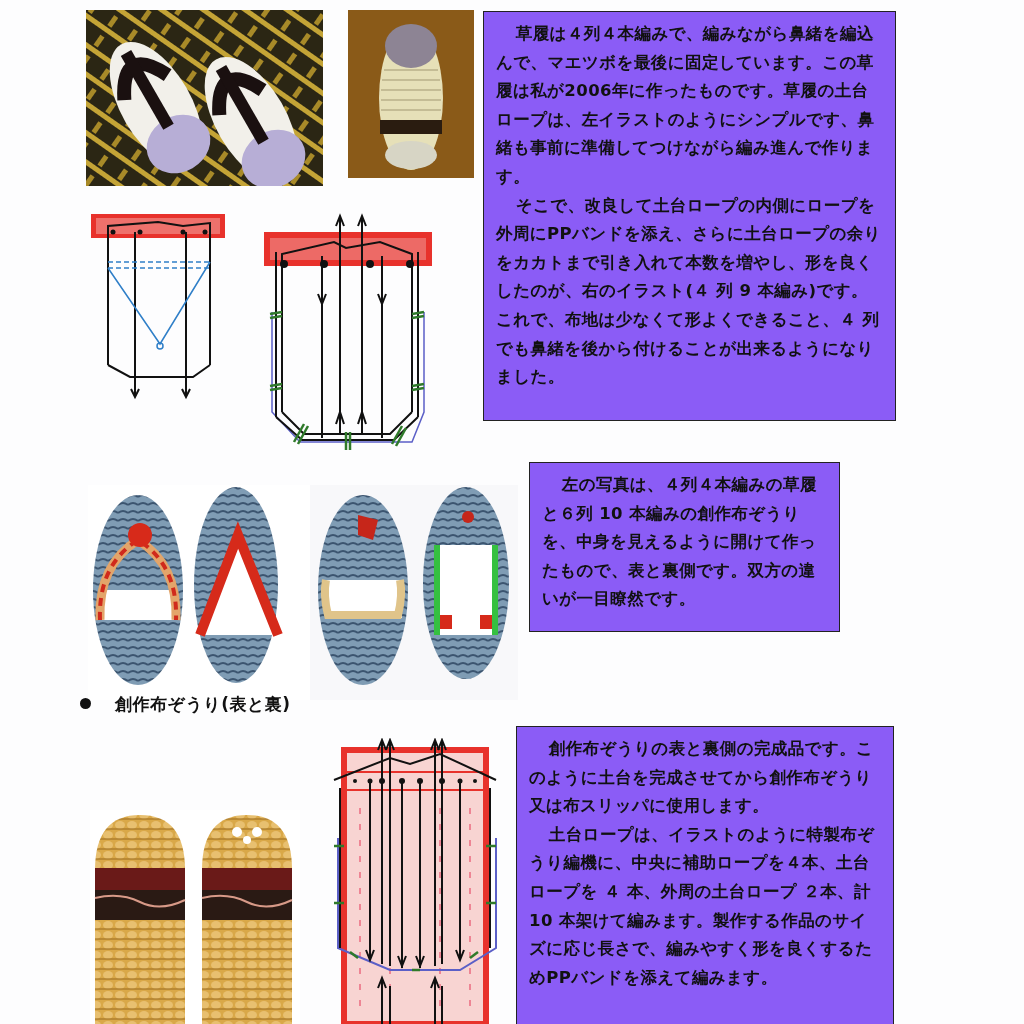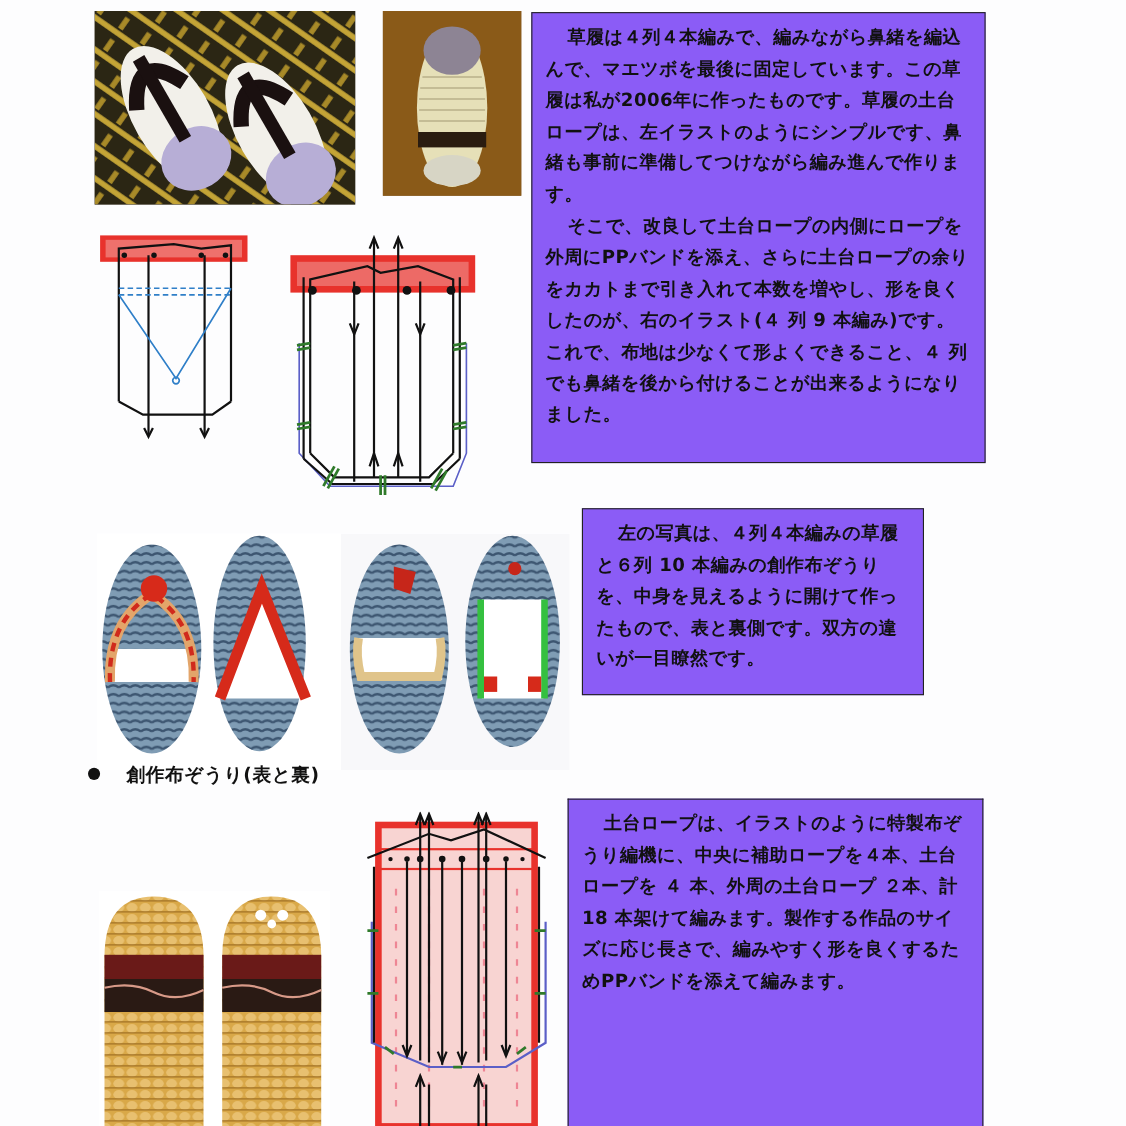--- a/index.html
+++ b/index.html
@@ -269,14 +269,15 @@
       <line x1="4" y1="165" x2="14" y2="165"></line>
         <line x1="156" y1="165" x2="166" y2="165"></line>
       <line x1="20" y1="214" x2="28" y2="220"></line>
         <line x1="140" y1="220" x2="148" y2="214"></line>
       <line x1="82" y1="232" x2="90" y2="232"></line>
     </g>
   </svg>
 </div>
 
 <div class="textbox" style="left:516px;top:726px;width:378px;height:310px;border-bottom:none;">
-  <p>土台ロープは、イラストのように特製布ぞうり編機に、中央に補助ロープを４本、土台ロープを ４ 本、外周の土台ロープ ２本、計 18 本架けて編みます。製作する作品のサイズに応じ長さで、編みやすく形を良くするためPPバンドを添えて編みます。</p>
+  <p>創作布ぞうりの表と裏側の完成品です。このように土台を完成させてから創作布ぞうり又は布スリッパに使用します。</p>
+  <p>土台ロープは、イラストのように特製布ぞうり編機に、中央に補助ロープを４本、土台ロープを ４ 本、外周の土台ロープ ２本、計 10 本架けて編みます。製作する作品のサイズに応じ長さで、編みやすく形を良くするためPPバンドを添えて編みます。</p>
 </div>
 
 </body></html>

